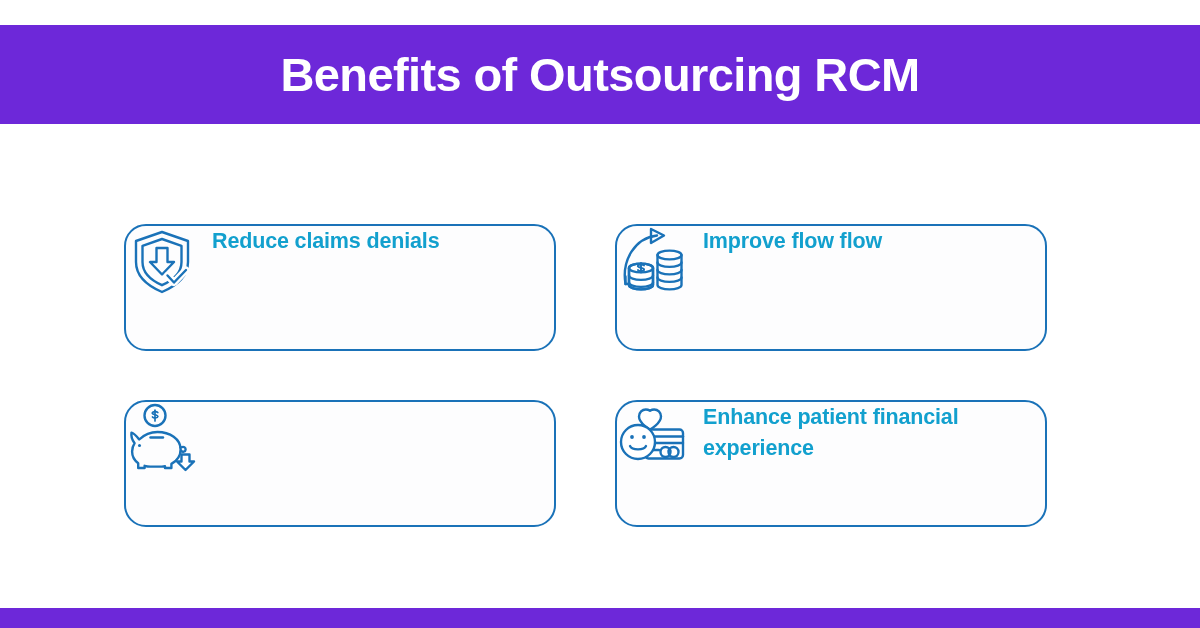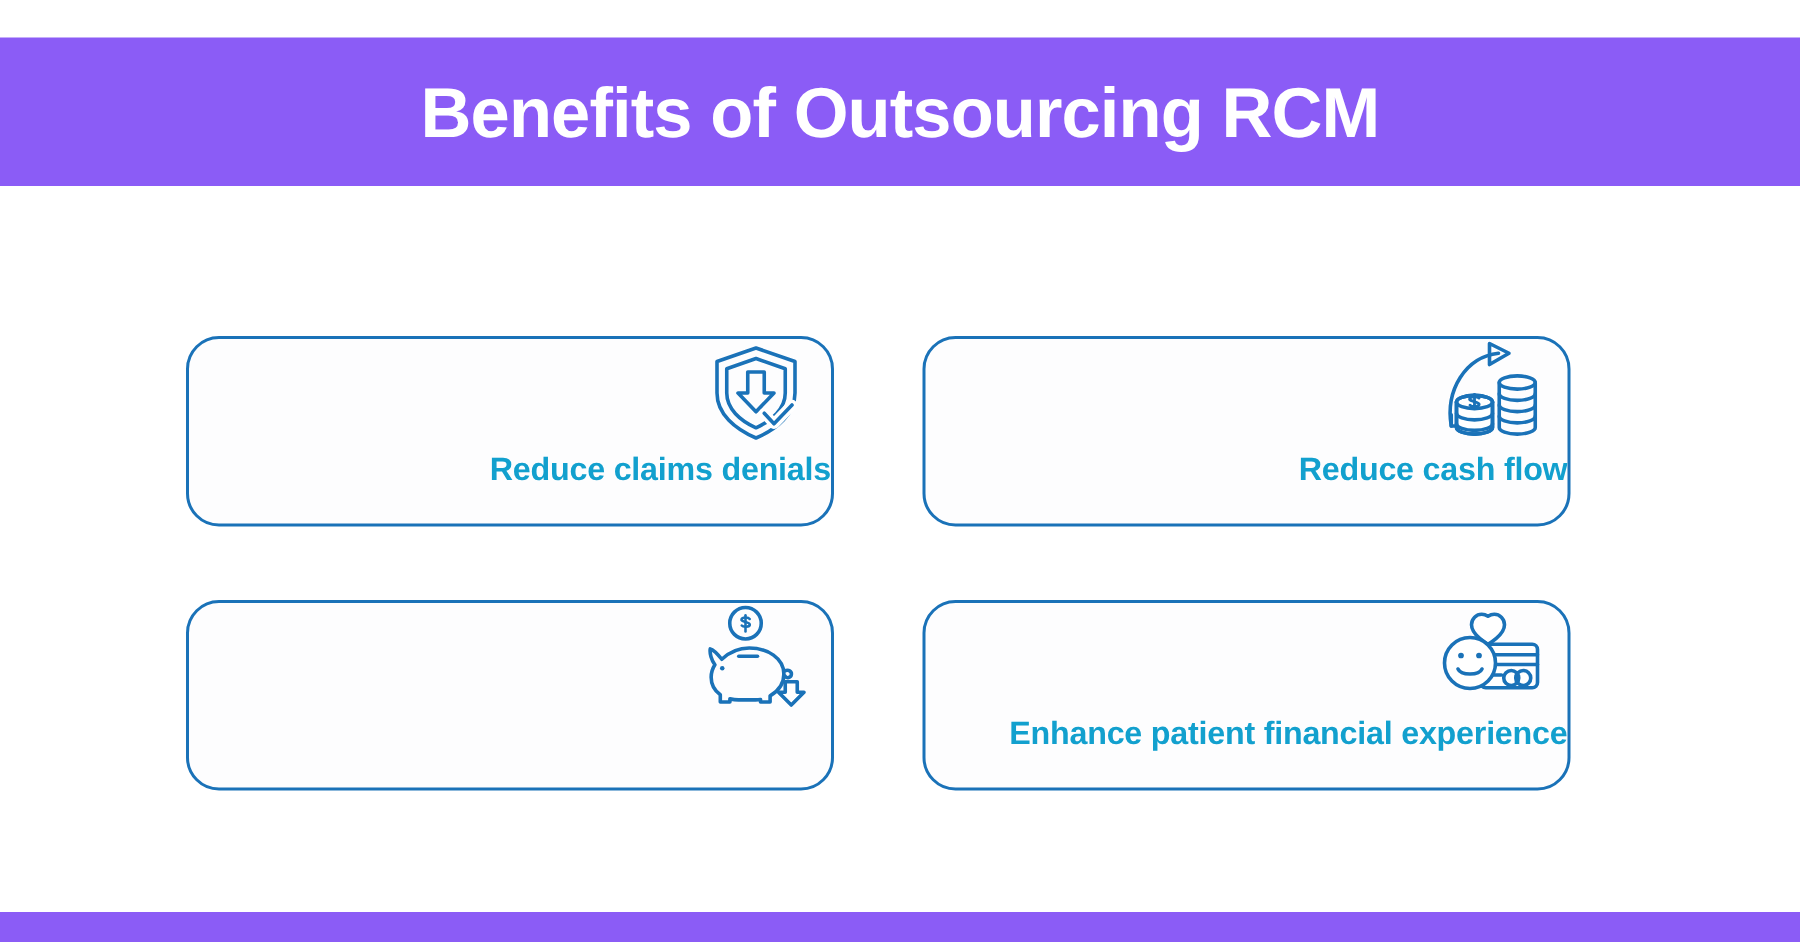--- a/index.html
+++ b/index.html
@@ -14,21 +14,21 @@
     background: #ffffff;
     font-family: "Liberation Sans", sans-serif;
     position: relative;
   }
 
   
   .bar {
     position: absolute;
     left: 0;
     width: 1200px;
-    background: #8b5cf6;
+    background: #6d28d9;
   }
 
   #header-bar {
     top: 25px;
     height: 99px;
     display: flex;
     align-items: center;
     justify-content: center;
   }
 
@@ -59,24 +59,22 @@
     grid-template-rows: 127px 127px;
     column-gap: 59px;
     row-gap: 49px;
   }
 
   .benefit-card {
     border: 2.6px solid #1a72b8;
     border-radius: 22px;
     background: #fdfdfe;
     display: flex;
-    align-items: flex-end;
-    padding-left: 28px;
+    align-items: flex-start;
     overflow: hidden;
-    flex-direction: column;
   }
 
   .card-icon {
     flex: 0 0 auto;
     width: 72px;
     height: 72px;
     display: flex;
     align-items: center;
     justify-content: center;
     margin-right: 14px;
@@ -141,21 +139,21 @@
         <path d="M12 42 V59 C12 61.4 17.4 63.4 24 63.4 C30.6 63.4 36 61.4 36 59 V42" fill="#ffffff"></path>
         <ellipse cx="24" cy="42" rx="12" ry="4.4"></ellipse>
         <path d="M12 42 V59 C12 61.4 17.4 63.4 24 63.4 C30.6 63.4 36 61.4 36 59 V42"></path>
         <path d="M12 49.5 C12 51.9 17.4 53.9 24 53.9 C30.6 53.9 36 51.9 36 49.5"></path>
         <path d="M12 56.5 C12 58.9 17.4 60.9 24 60.9 C30.6 60.9 36 58.9 36 56.5"></path>
 
         <path d="M27 39.4 C26 38.2 21.5 38 20.8 39.8 C20.1 41.6 27.3 41.8 27.1 43.6 C26.9 45.4 22 45.4 21 44.1" stroke-width="1.9"></path>
         <path d="M24 36.9 V46.4" stroke-width="1.9"></path>
       </svg>
     </span>
-    <span class="card-label">Reduce cash flow</span>
+    <span class="card-label">Improve flow flow</span>
   </div>
 
   <div class="benefit-card">
     <span class="card-icon">
       <svg viewBox="0 0 72 72" fill="none" stroke="#1a72b8" stroke-width="2.4" stroke-linecap="round" stroke-linejoin="round">
 
         <circle cx="29" cy="13.5" r="10.5"></circle>
         <path d="M31.8 10.6 C30.9 9.4 26.9 9.2 26.3 10.9 C25.7 12.6 32.1 12.8 31.9 14.5 C31.7 16.2 27.4 16.2 26.5 15" stroke-width="1.7"></path>
         <path d="M29 8.2 V19" stroke-width="1.7"></path>
 

